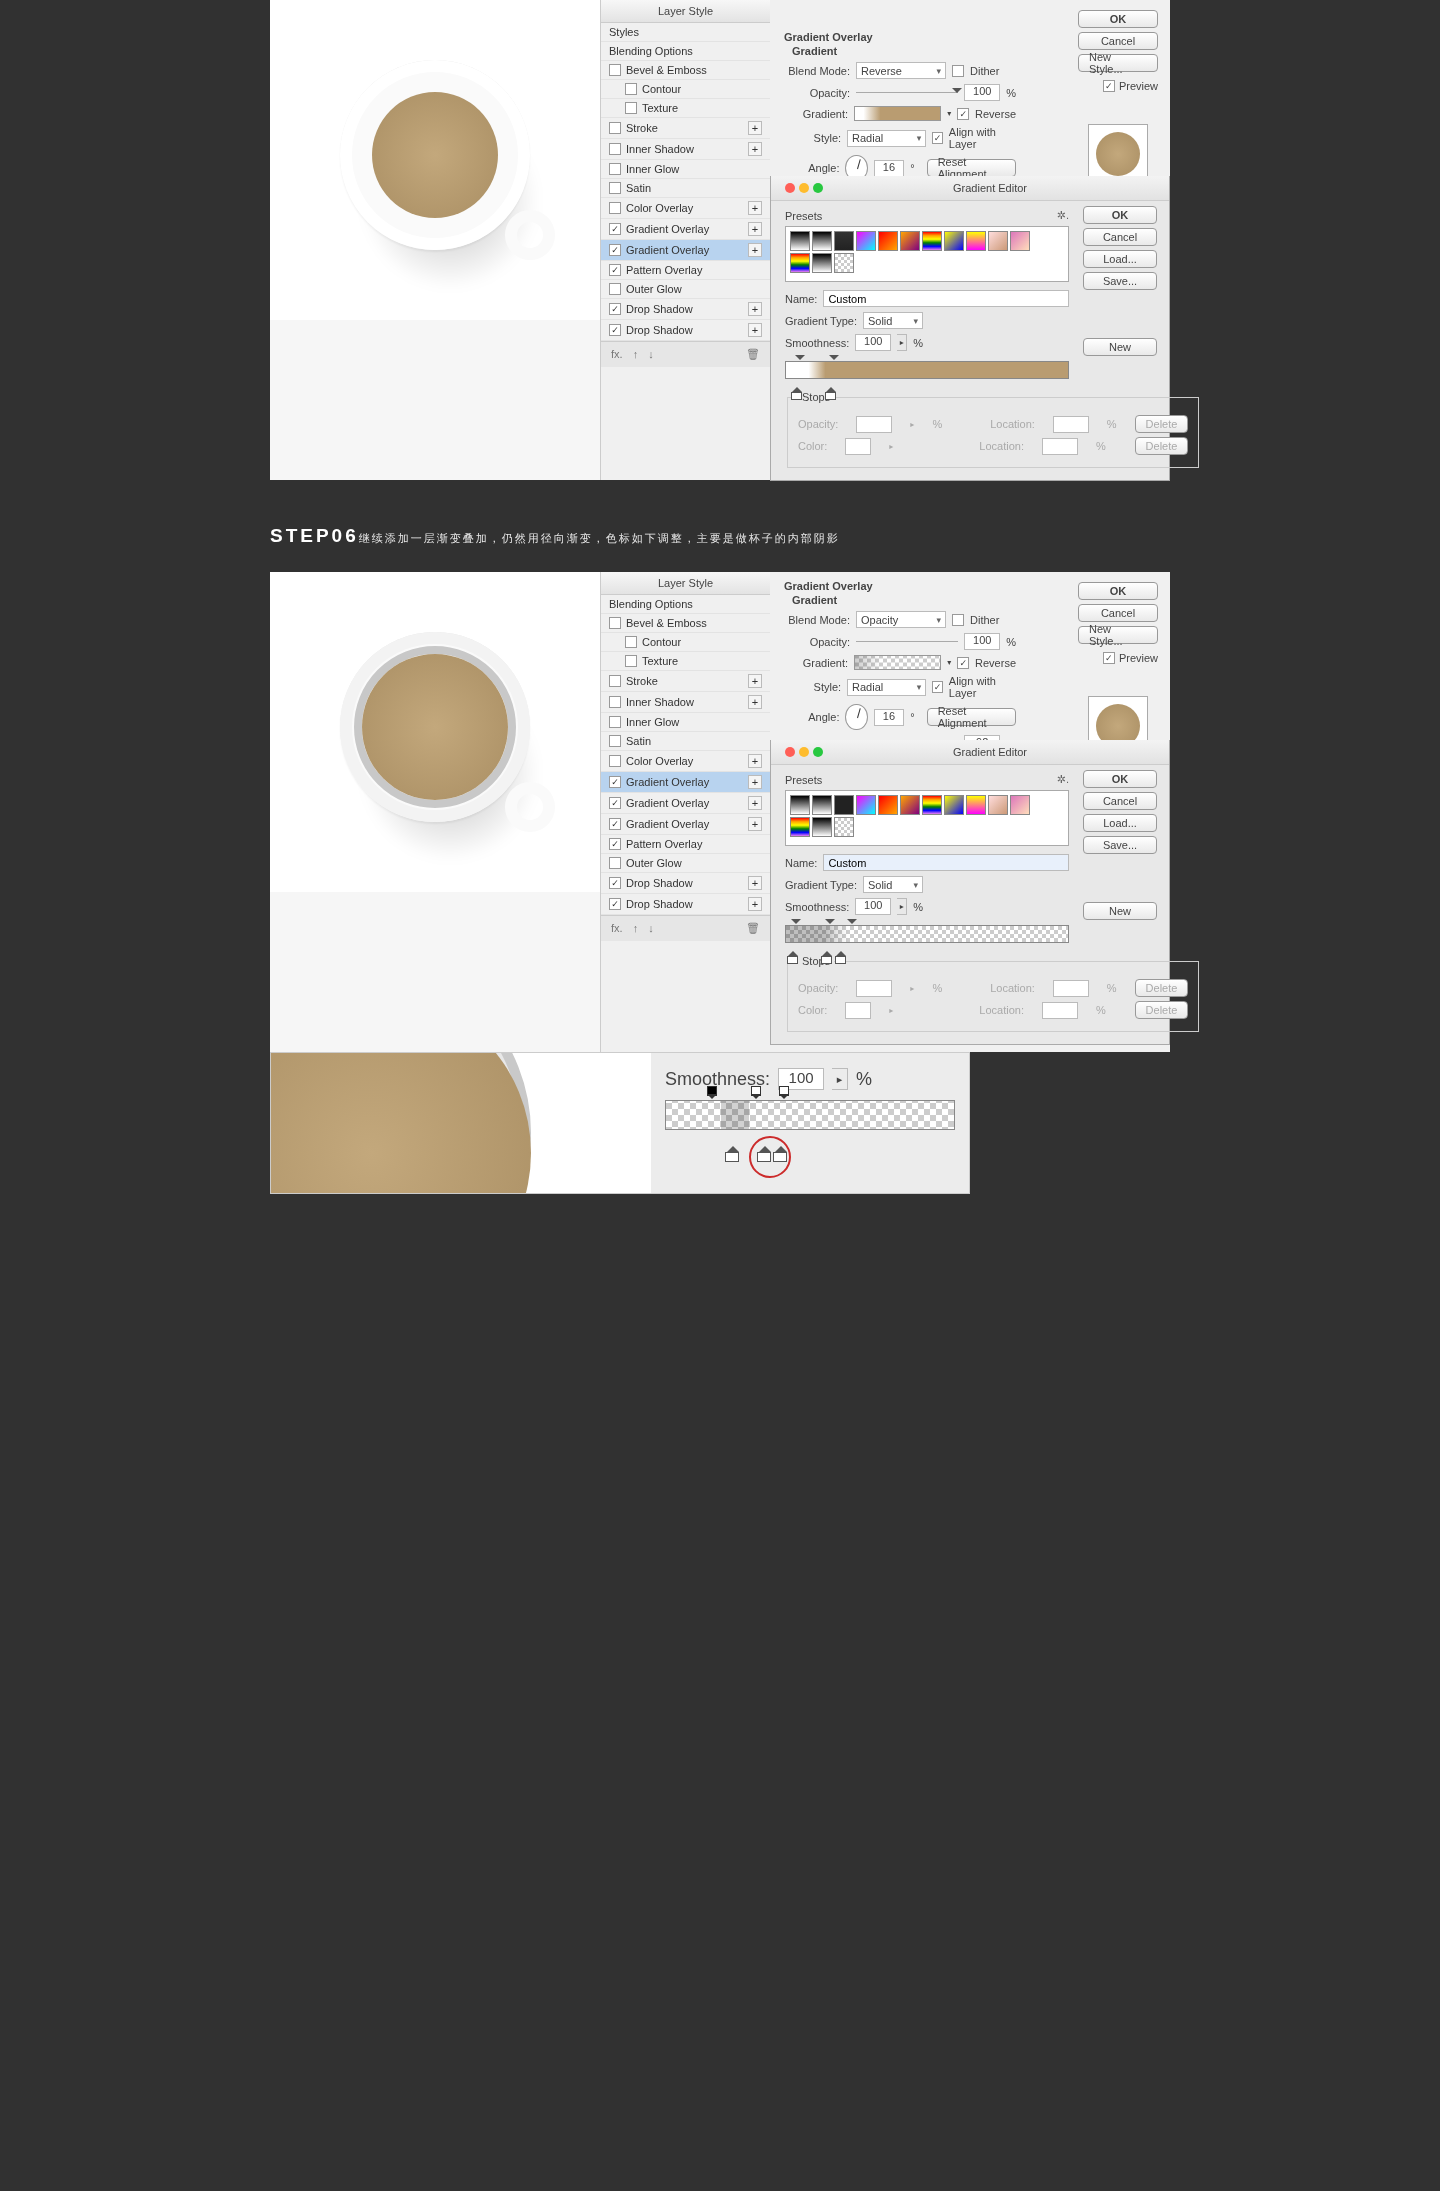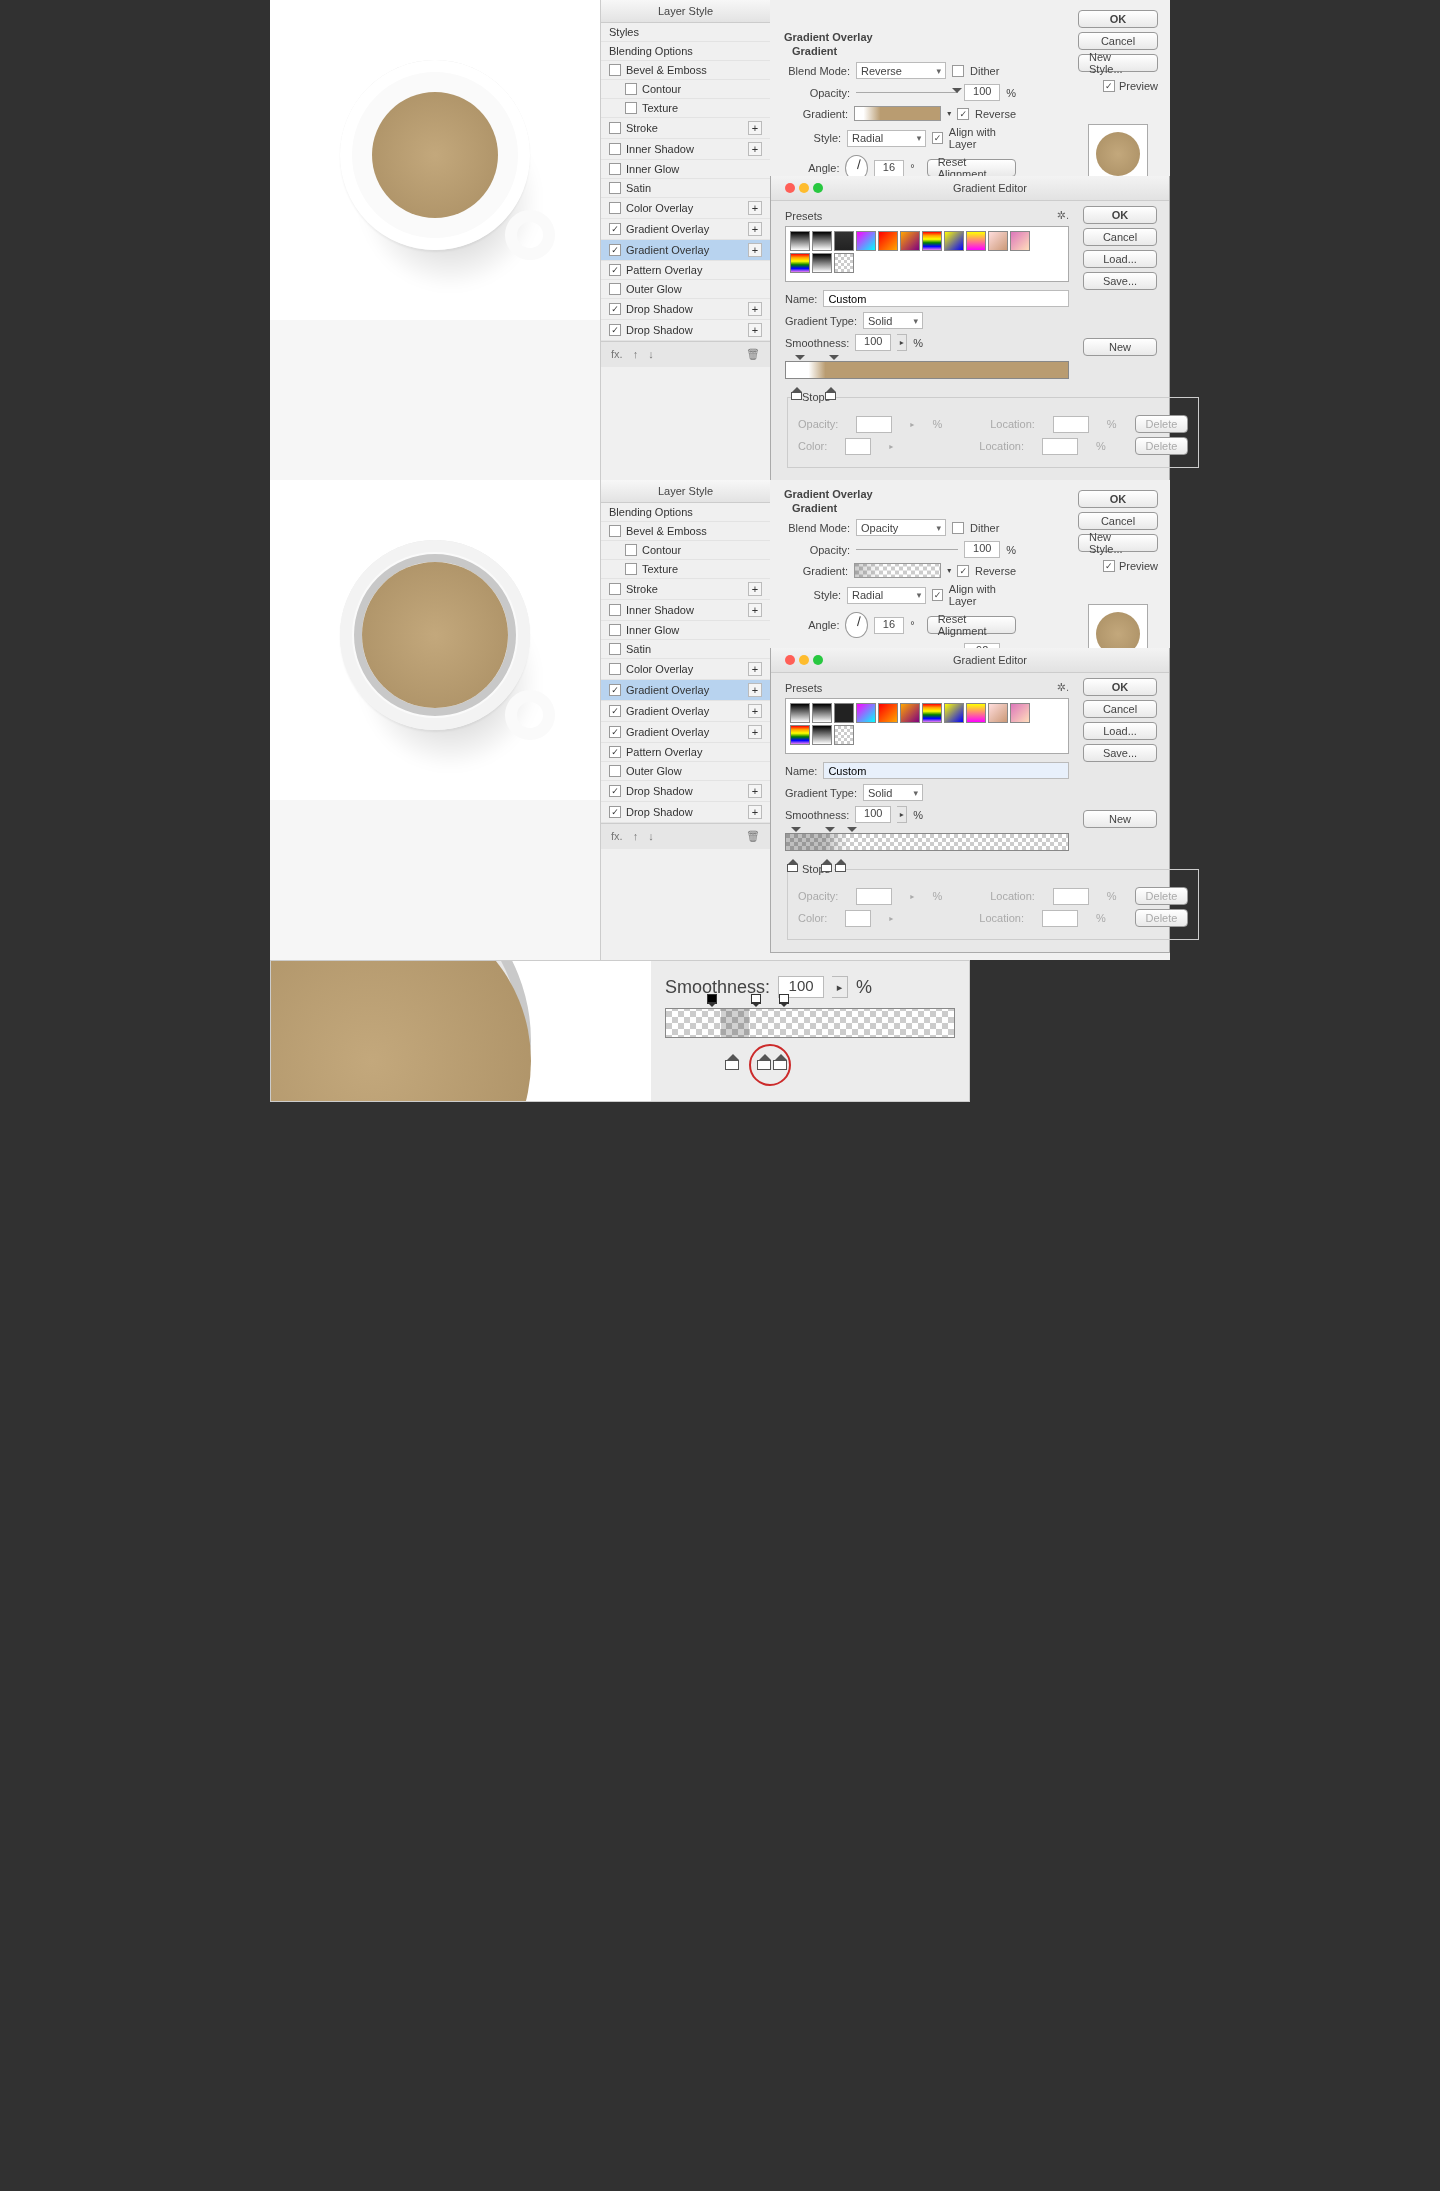--- a/index.html
+++ b/index.html
@@ -333,20 +333,23 @@
           <span class="btn" style="font-weight:bold;">OK</span>
           <span class="btn">Cancel</span>
           <span class="btn">Load...</span>
           <span class="btn">Save...</span>
           <span class="btn" style="margin-top:44px;">New</span>
         </div>
       </div>
     </div>
   </div>
 
+  <div class="desc" style="margin-top:30px;">
+    <span class="step-label">STEP06</span><span>继续添加一层渐变叠加，仍然用径向渐变，色标如下调整，主要是做杯子的内部阴影</span>
+  </div>
 
   <div class="board" style="height:480px;">
     <div class="canvas">
       <div class="shadow"></div>
       <div class="cup-outer">
         <div class="handle"></div>
         <div class="cup-rim" style="border-color:#f3f3f3;">
             <div style="position:absolute;inset:2px;border-radius:50%;border:8px solid #c8c8c8;">
               <div class="coffee" style="inset:0;"></div>
             </div>

